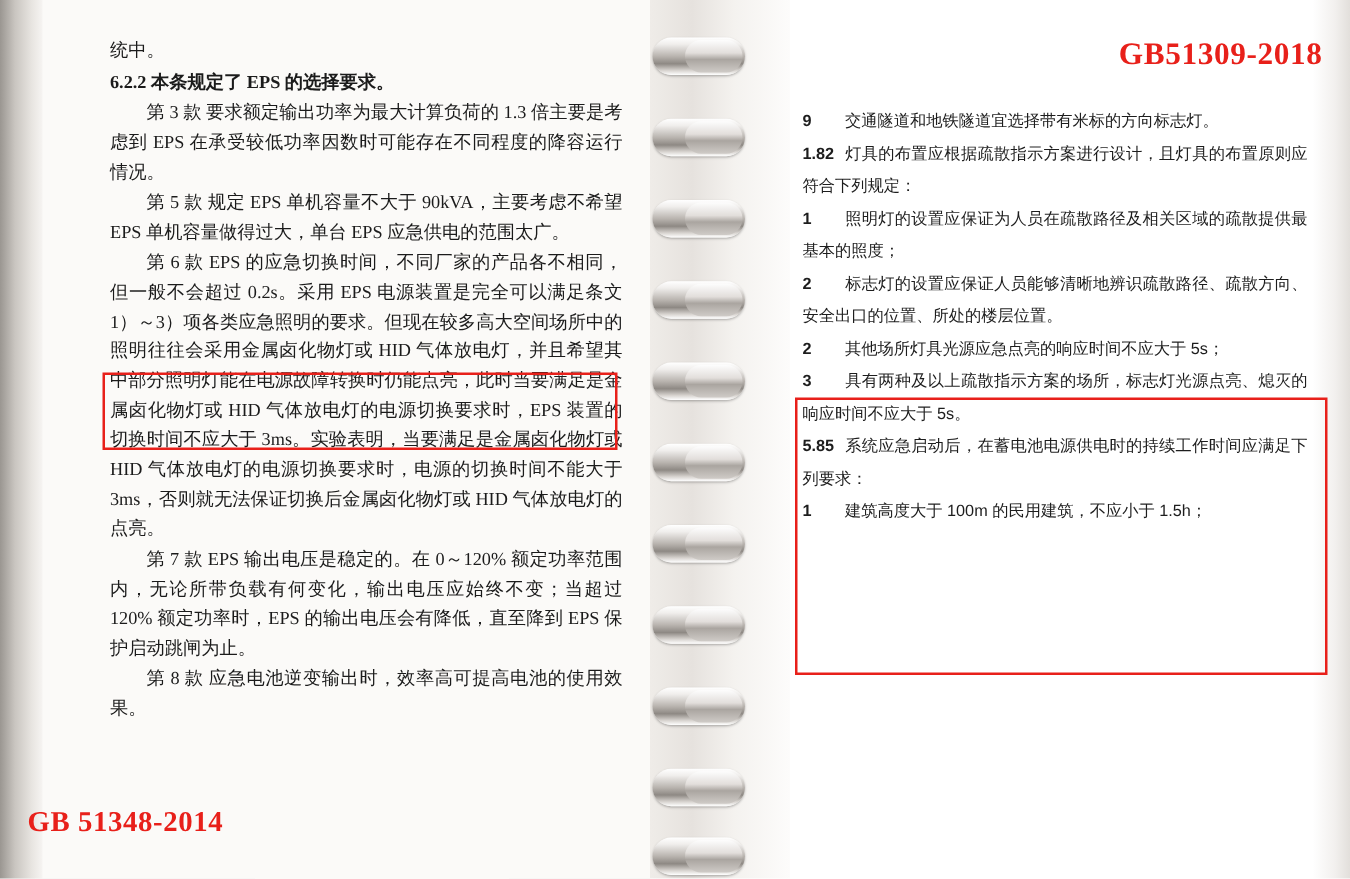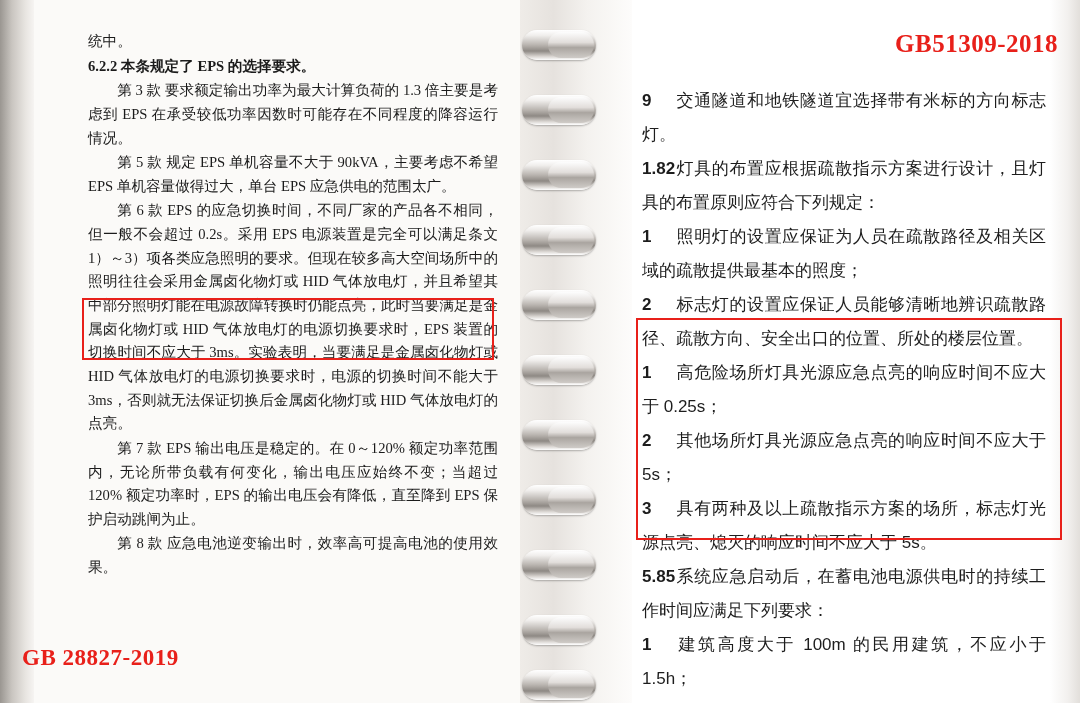--- a/index.html
+++ b/index.html
@@ -108,21 +108,21 @@
     color: #e8201a;
     font-weight: bold;
     font-size: 25px;
     letter-spacing: 0.5px;
   }
   #right-text {
     position: absolute;
     left: 10px; top: 84px;
     width: 404px;
     color: #1d1d1d;
-    font-size: 17px;
+    font-size: 13px;
     line-height: 2.0;
     font-family: "Liberation Sans", sans-serif;
     text-align: justify;
   }
   #right-text p { margin: 0; }
   .clause { font-weight: bold; }
   .num-col {
     display: inline-block;
     width: 34px;
     font-weight: bold;
@@ -149,21 +149,21 @@
       <p class="indent0 bold">6.2.2   本条规定了 EPS 的选择要求。</p>
       <p class="indent2">第 3 款   要求额定输出功率为最大计算负荷的 1.3 倍主要是考虑到 EPS 在承受较低功率因数时可能存在不同程度的降容运行情况。</p>
       <p class="indent2">第 5 款   规定 EPS 单机容量不大于 90kVA，主要考虑不希望 EPS 单机容量做得过大，单台 EPS 应急供电的范围太广。</p>
       <p class="indent2">第 6 款   EPS 的应急切换时间，不同厂家的产品各不相同，但一般不会超过 0.2s。采用 EPS 电源装置是完全可以满足条文 1）～3）项各类应急照明的要求。但现在较多高大空间场所中的照明往往会采用金属卤化物灯或 HID 气体放电灯，并且希望其中部分照明灯能在电源故障转换时仍能点亮，此时当要满足是金属卤化物灯或 HID 气体放电灯的电源切换要求时，EPS 装置的切换时间不应大于 3ms。实验表明，当要满足是金属卤化物灯或 HID 气体放电灯的电源切换要求时，电源的切换时间不能大于 3ms，否则就无法保证切换后金属卤化物灯或 HID 气体放电灯的点亮。</p>
       <p class="indent2">第 7 款   EPS 输出电压是稳定的。在 0～120% 额定功率范围内，无论所带负载有何变化，输出电压应始终不变；当超过 120% 额定功率时，EPS 的输出电压会有降低，直至降到 EPS 保护启动跳闸为止。</p>
       <p class="indent2">第 8 款   应急电池逆变输出时，效率高可提高电池的使用效果。</p>
     </div>
 
     <div id="left-box"></div>
 
-    <div id="left-caption">GB 28827-2019</div>
+    <div id="left-caption">GB 51348-2014</div>
   </div>
 
   <div id="binding">
     <div class="ring" style="top:30px"></div>
     <div class="ring" style="top:95px"></div>
     <div class="ring" style="top:160px"></div>
     <div class="ring" style="top:225px"></div>
     <div class="ring" style="top:290px"></div>
     <div class="ring" style="top:355px"></div>
     <div class="ring" style="top:420px"></div>
@@ -185,23 +185,20 @@
       <p>
         <span class="clause num-col">1.82</span><span>灯具的布置应根据疏散指示方案进行设计，且灯具的布置原则应符合下列规定：</span>
       </p>
       <p>
         <span class="num-col">1</span><span>照明灯的设置应保证为人员在疏散路径及相关区域的疏散提供最基本的照度；</span>
       </p>
       <p>
         <span class="num-col">2</span><span>标志灯的设置应保证人员能够清晰地辨识疏散路径、疏散方向、安全出口的位置、所处的楼层位置。</span>
       </p>
       <p>
-        <span class="num-col">1</span><span>高危险场所灯具光源应急点亮的响应时间不应大于 0.25s；</span>
-      </p>
-      <p>
         <span class="num-col">2</span><span>其他场所灯具光源应急点亮的响应时间不应大于 5s；</span>
       </p>
       <p>
         <span class="num-col">3</span><span>具有两种及以上疏散指示方案的场所，标志灯光源点亮、熄灭的响应时间不应大于 5s。</span>
       </p>
       <p>
         <span class="clause num-col">5.85</span><span>系统应急启动后，在蓄电池电源供电时的持续工作时间应满足下列要求：</span>
       </p>
       <p>
         <span class="num-col">1</span><span>建筑高度大于 100m 的民用建筑，不应小于 1.5h；</span>

